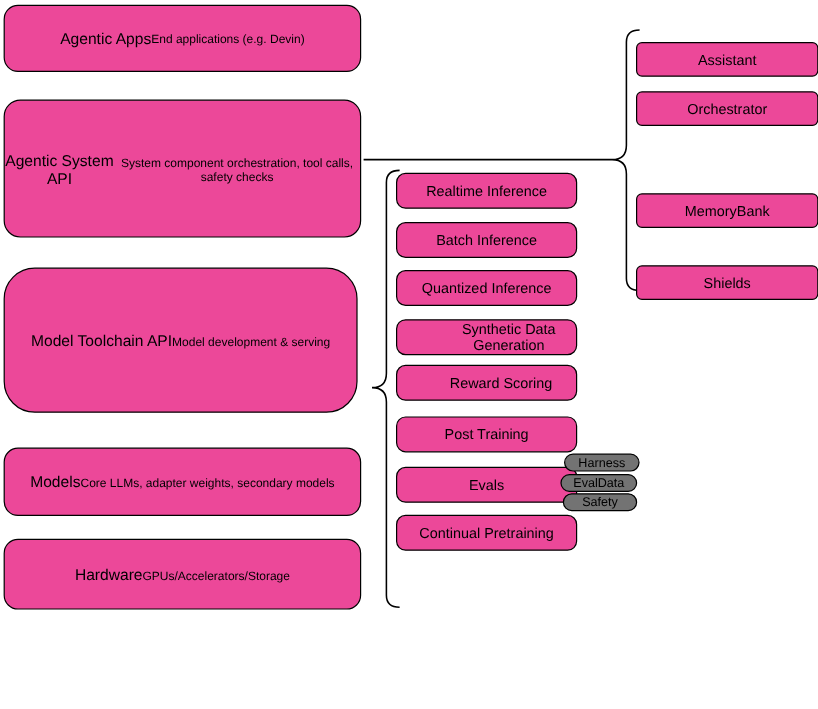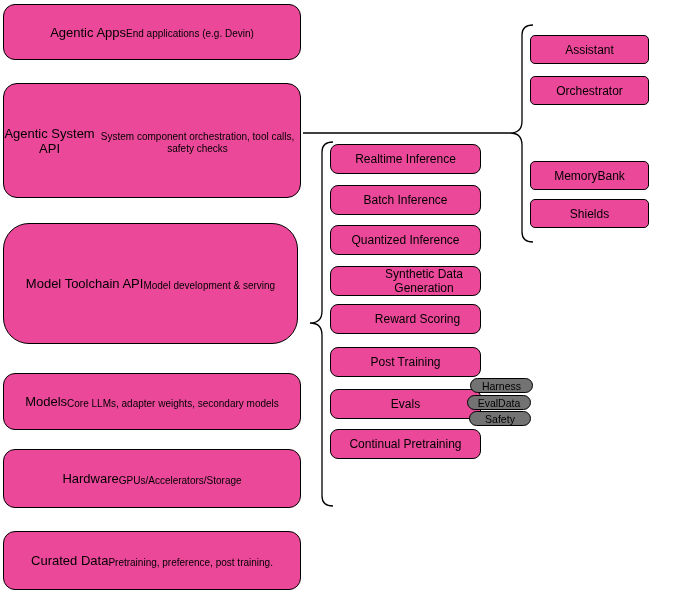--- a/index.html
+++ b/index.html
@@ -10,21 +10,21 @@
   .connectors{position:absolute;left:0;top:0;z-index:0;}
   .box{
     position:absolute;box-sizing:border-box;border:1.3px solid #000;background:#ec4899;
     display:flex;flex-direction:row;align-items:center;justify-content:center;
     text-align:center;z-index:1;
   }
   .lbox{left:3px;width:298px;}
   .lbox .title{font-size:13px;line-height:15px;}
   .lbox .subtitle{font-size:10px;line-height:12px;margin-top:4px;}
   .mbox{left:330px;width:151px;height:30px;border-radius:8px;font-size:12px;}
-  .rbox{left:530px;width:119px;height:29px;border-radius:5px;font-size:12px;}
+  .rbox{left:530px;width:152px;height:29px;border-radius:5px;font-size:12px;}
   .pill{
     position:absolute;box-sizing:border-box;border:1.3px solid #000;background:#737373;
     border-radius:8px;height:15px;display:flex;align-items:center;justify-content:center;
     font-size:10.5px;z-index:3;
   }
 </style>
 </head>
 <body>
 
 <div class="canvas">
@@ -47,24 +47,20 @@
     <div class="title">Model Toolchain API</div>
     <div class="subtitle">Model development &amp; serving</div>
   </div>
   <div class="box lbox" style="top:373px;height:57px;border-radius:12px;">
     <div class="title">Models</div>
     <div class="subtitle">Core LLMs, adapter weights, secondary models</div>
   </div>
   <div class="box lbox" style="top:449px;height:59px;border-radius:12px;">
     <div class="title">Hardware</div>
     <div class="subtitle">GPUs/Accelerators/Storage</div>
-  </div>
-  <div class="box lbox" style="top:531px;height:59px;border-radius:12px;">
-    <div class="title">Curated Data</div>
-    <div class="subtitle">Pretraining, preference, post training.</div>
   </div>
 
   <div class="box mbox" style="top:144px;">
       <span>Realtime Inference</span>
     </div>
   <div class="box mbox" style="top:185px;">
       <span>Batch Inference</span>
     </div>
   <div class="box mbox" style="top:225px;">
       <span>Quantized Inference</span>
@@ -97,17 +93,17 @@
 
   <div class="box rbox" style="top:35px;">
       <span>Assistant</span>
     </div>
   <div class="box rbox" style="top:76px;">
       <span>Orchestrator</span>
     </div>
   <div class="box rbox" style="top:161px;">
       <span>MemoryBank</span>
     </div>
-  <div class="box rbox" style="top:199px;">
+  <div class="box rbox" style="top:221px;">
       <span>Shields</span>
     </div>
 
 </div>
 
 </body></html>

